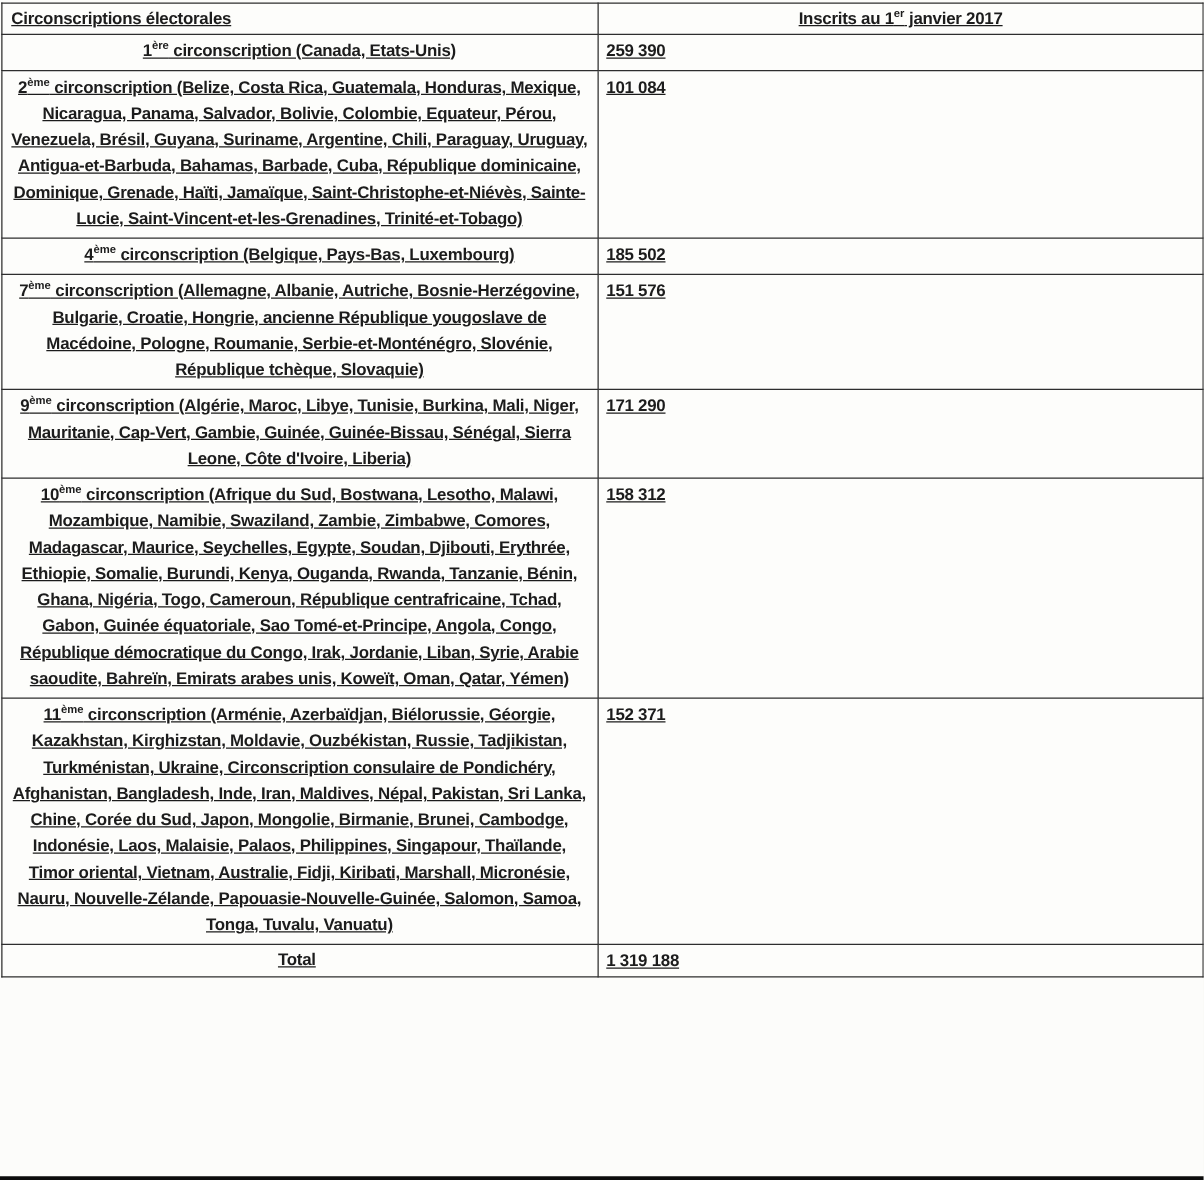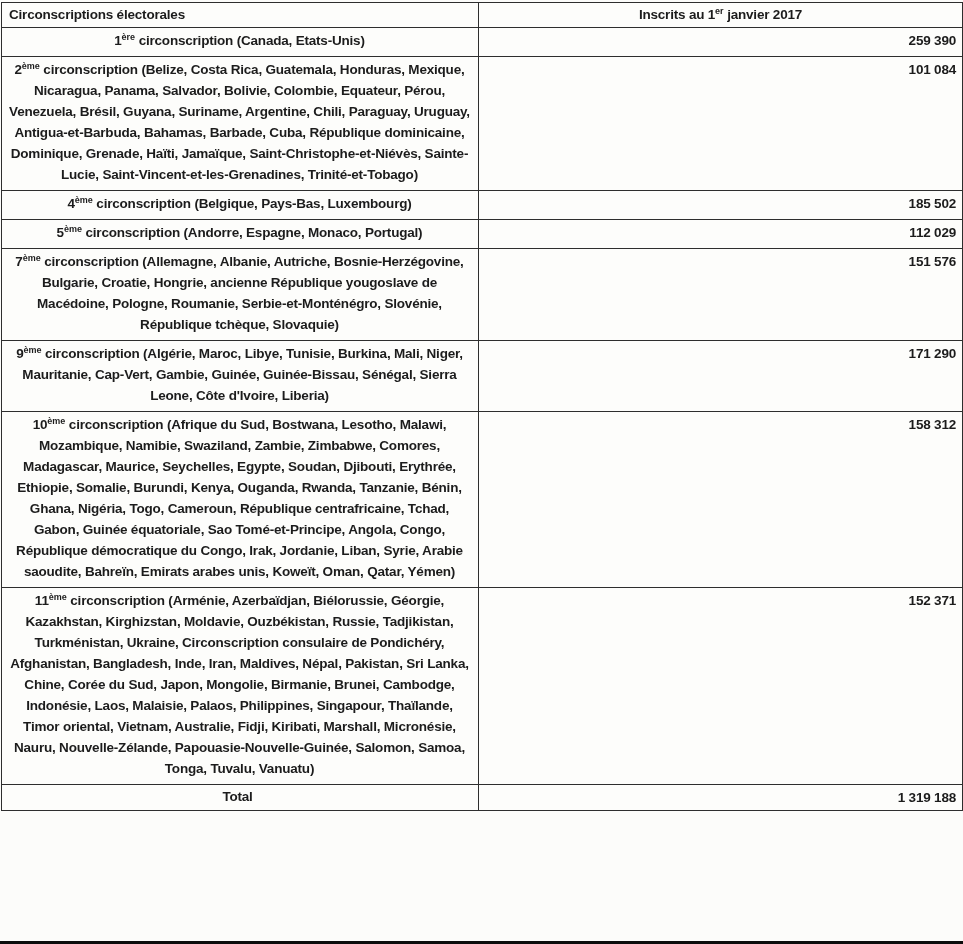--- a/index.html
+++ b/index.html
@@ -30,35 +30,36 @@
   table.circ-table col.c1 { width: 477px; }
   table.circ-table col.c2 { width: 484px; }
   th, td {
     border: 1.5px solid #2e2e2e;
     font-weight: 700;
     font-size: 13.5px;
     line-height: 21px;
     letter-spacing: -0.2px;
     vertical-align: top;
     box-sizing: border-box;
+    text-decoration: underline;
   }
   th.hdr-left {
     text-align: left;
     padding: 1px 6px 2px 7px;
   }
   th.hdr-right {
     text-align: center;
     padding: 1px 6px 2px 6px;
   }
   td.label-cell {
     text-align: center;
     padding: 2px 8px 5px 7px;
   }
   td.value-cell {
-    text-align: right;
+    text-align: left;
     padding: 2px 6px 2px 6px;
   }
   tr.total-row td.label-cell {
     text-align: center;
     padding-right: 12px;
     padding-top: 1px;
     padding-bottom: 3px;
   }
   sup {
     font-size: 9px;
@@ -111,26 +112,20 @@
   </tr>
 
 
   <tr>
     <td class="label-cell"><span><span>4</span><sup>ème</sup><span> circonscription (Belgique, Pays-Bas, Luxembourg)</span></span></td>
     <td class="value-cell">
       <span>185 502</span>
     </td>
   </tr>
 
-  <tr>
-    <td class="label-cell"><span><span>5</span><sup>ème</sup><span> circonscription (Andorre, Espagne, Monaco, Portugal)</span></span></td>
-    <td class="value-cell">
-      <span>112 029</span>
-    </td>
-  </tr>
 
 
   <tr>
     <td class="label-cell"><span><span>7</span><sup>ème</sup><span> circonscription (Allemagne, Albanie, Autriche, Bosnie-Herzégovine, Bulgarie, Croatie, Hongrie, ancienne République yougoslave de Macédoine, Pologne, Roumanie, Serbie-et-Monténégro, Slovénie, République tchèque, Slovaquie)</span></span></td>
     <td class="value-cell">
       <span>151 576</span>
     </td>
   </tr>
 
 

